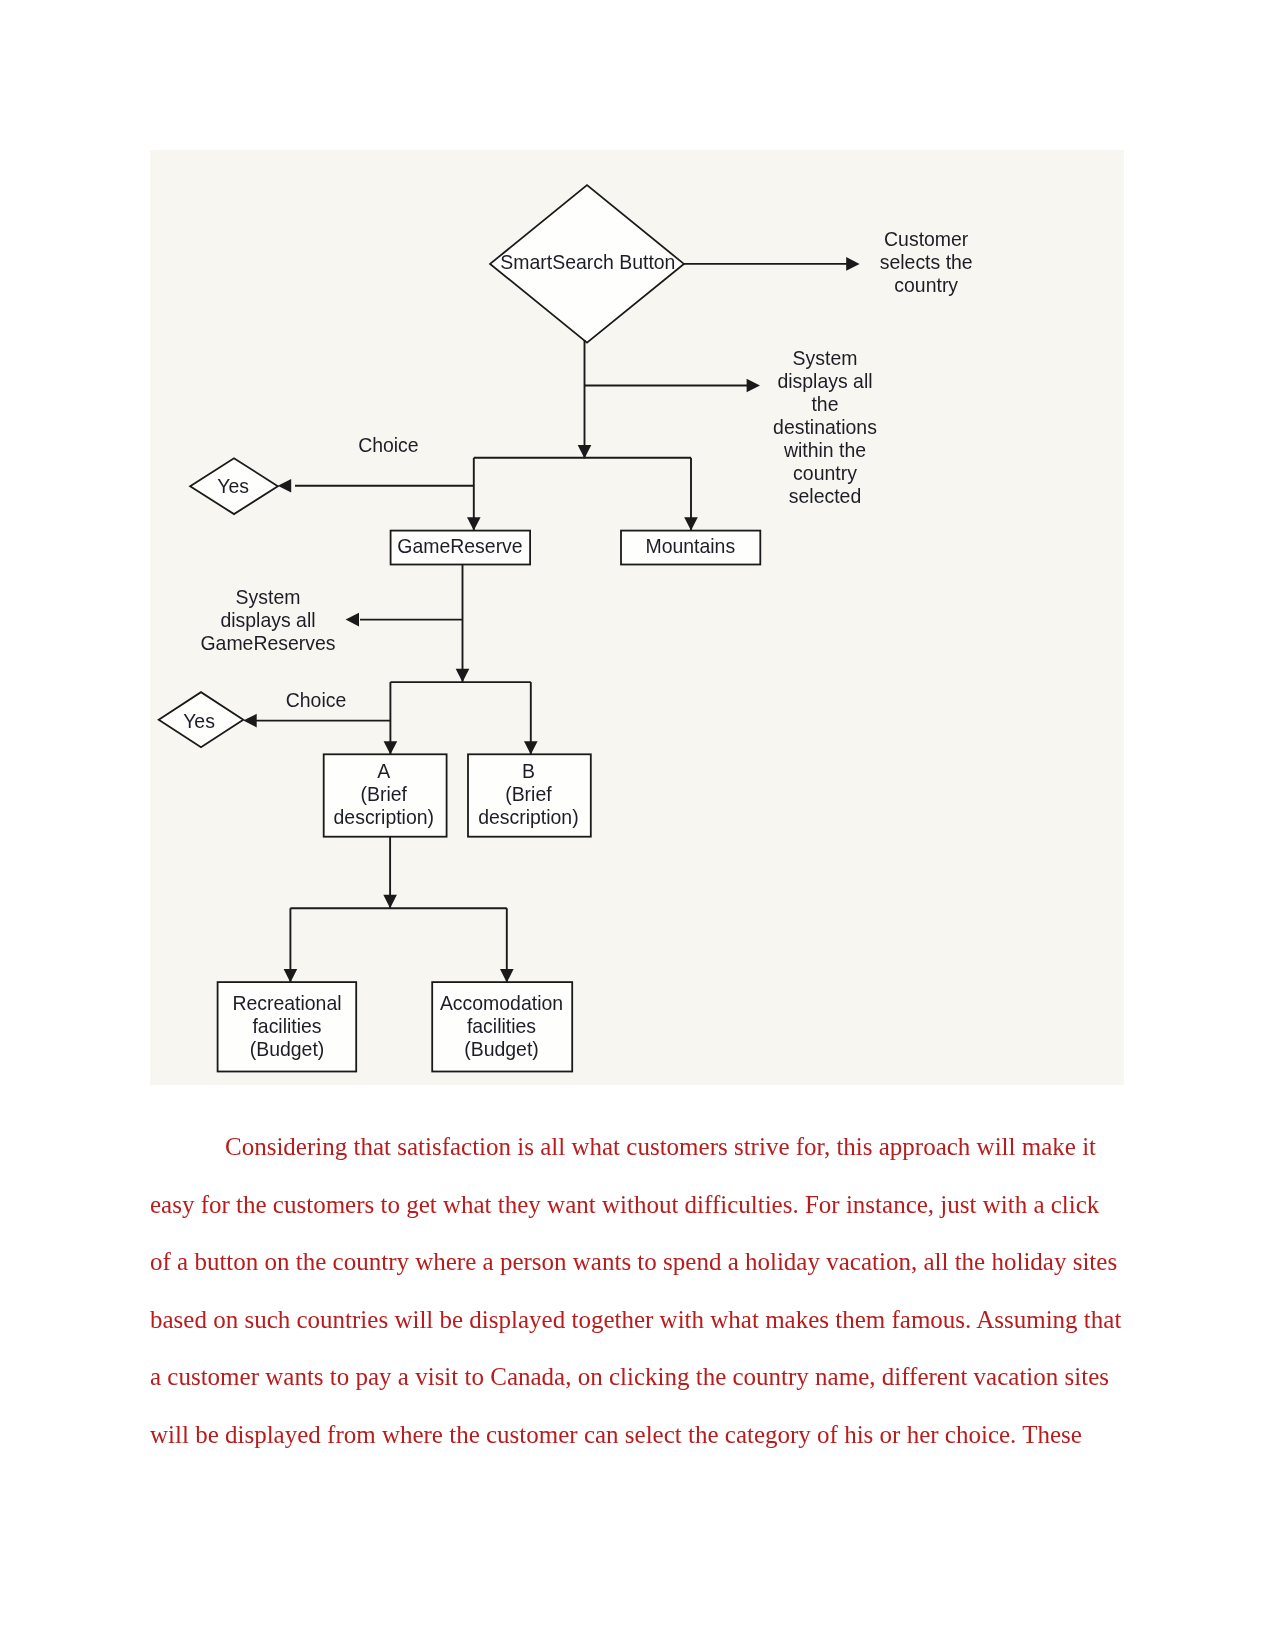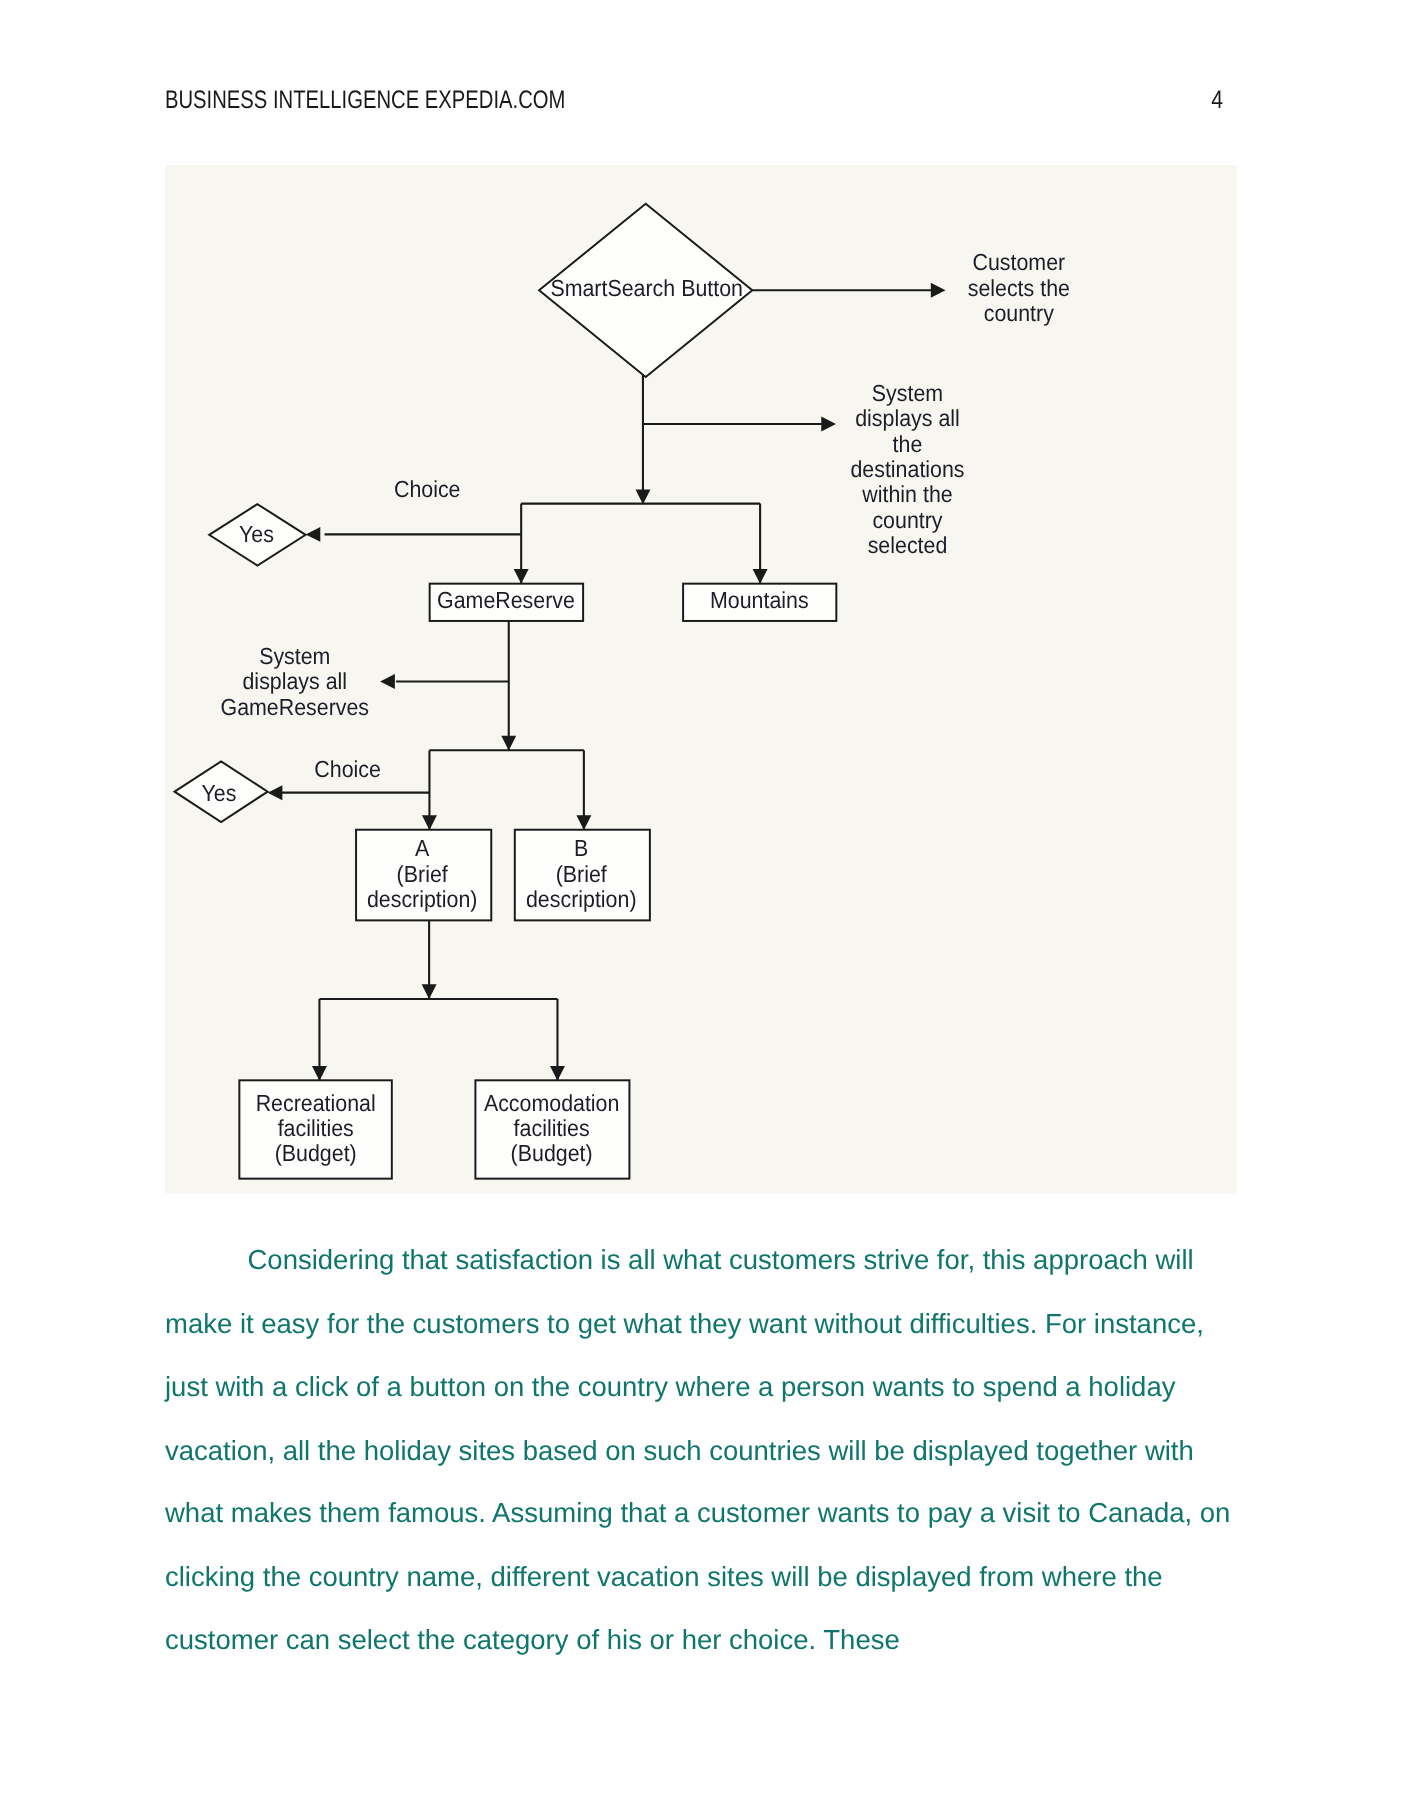--- a/index.html
+++ b/index.html
@@ -63,47 +63,43 @@
     background: #f7f6f0;
   }
   .figure svg { display: block; }
 
   
   .body-copy {
     position: absolute;
     left: 150px;
     top: 1118px;
     width: 974px;
-    font-family: Liberation Sans, sans-serif;
+    font-family: Liberation Serif, serif;
     font-size: 25px;
     line-height: 57.5px;
-    color: #0f766e;
+    color: #b91c1c;
     text-align: left;
     text-indent: 75px;
   }
 
   
   #flow text {
     font-family: "Liberation Sans", sans-serif;
     font-size: 21.1px;
     fill: #1d1d28;
   }
   #flow .node-fill { fill: #fefefd; stroke: #1a1a1a; stroke-width: 1.8; }
   #flow .lead { fill: none; stroke: #1a1a1a; stroke-width: 1.9; }
   #flow .head { fill: #1a1a1a; stroke: none; }
 </style>
 </head>
 <body>
 
 <div class="page">
 
-  <div class="header">
-    <div class="header-title">BUSINESS INTELLIGENCE EXPEDIA.COM</div>
-    <div class="header-page-number">4</div>
-  </div>
 
   <div class="figure">
     <svg id="flow" width="974" height="935" viewBox="0 0 974 935" xmlns="http://www.w3.org/2000/svg">
         <polygon points="340.1,113.9 437,35.150000000000006 533.9,113.9 437,192.65" class="node-fill" stroke-width="1.15"></polygon>
         <text x="437.9" y="0" text-anchor="middle" transform="translate(437.9 0) scale(0.922 1) translate(-437.9 0)"><tspan x="437.9" y="119.50">SmartSearch Button</tspan></text>
         <path d="M 533.9 113.9 H 697" class="lead"></path>
         <polygon points="709.6,113.9 696.2,107.10000000000001 696.2,120.7" class="head"></polygon>
         <text x="776.2" y="0" text-anchor="middle" transform="translate(776.2 0) scale(0.922 1) translate(-776.2 0)"><tspan x="776.2" y="95.90">Customer</tspan><tspan x="776.2" y="118.90">selects the</tspan><tspan x="776.2" y="141.90">country</tspan></text>
         <path d="M 434.5 190 V 308.4" class="lead"></path>
         <path d="M 434.5 235.5 H 597" class="lead"></path>

